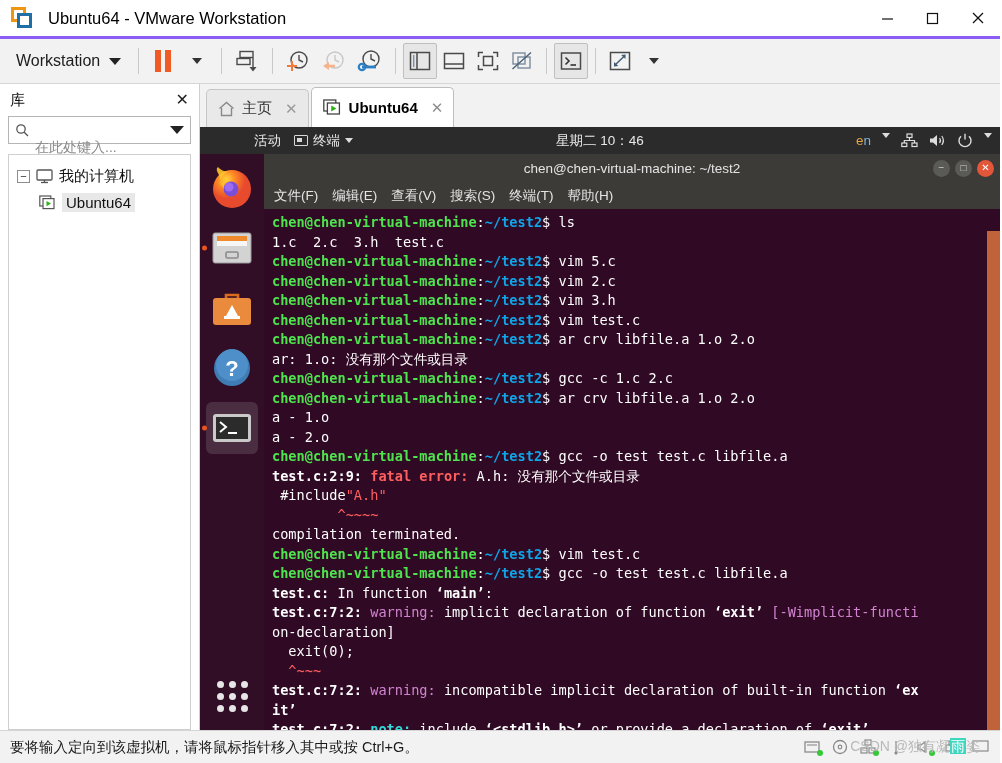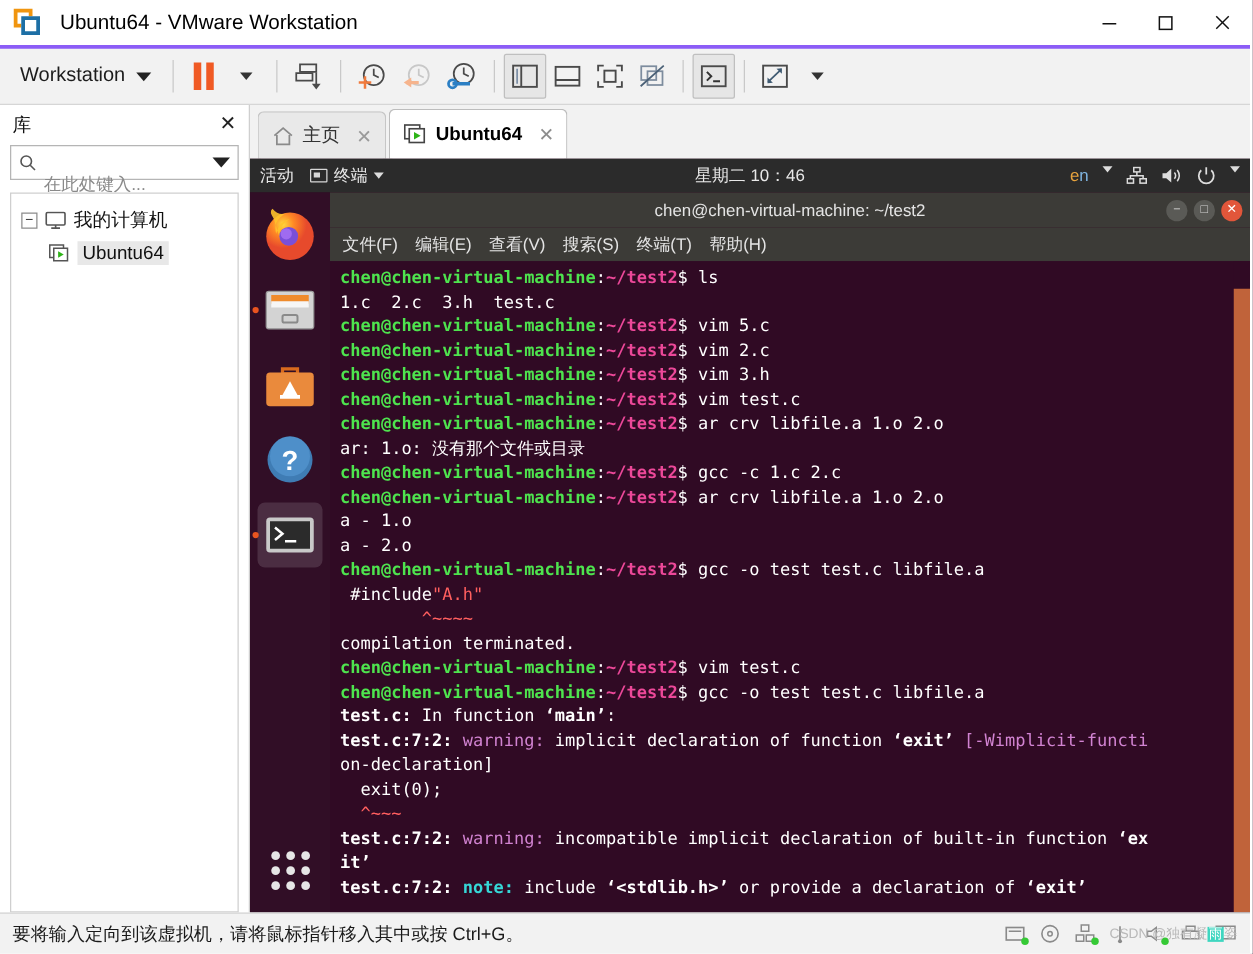--- a/index.html
+++ b/index.html
@@ -98,21 +98,21 @@
   .tab.active { background: #ffffff; color: #000; font-weight: bold; border-color: #bdbdbd; height: 40px; }
   .tab .x { color: #9a9a9a; font-size: 15px; margin-left: 6px; }
   .tab.active .x { color: #8d8d8d; font-weight: normal; }
 
   
   .vm-screen { flex: 1; min-height: 0; position: relative; background: #2c001e; display: flex; flex-direction: column; }
   .gnome-topbar {
     height: 27px; background: #2b2b2b; display: flex; align-items: center;
     color: #e8e8e8; font-size: 13.5px; flex: none; position: relative; padding: 0 8px;
   }
-  .gt-left { display: flex; align-items: center; gap: 13px; }
+  .gt-left { display: flex; align-items: center; gap: 13px; margin-left: 46px; }
   .gt-item { display: flex; align-items: center; gap: 5px; }
   .term-mini {
     width: 14px; height: 11px; border: 1.6px solid #d8d8d8; border-radius: 1px;
     display:inline-block; position: relative;
   }
   .term-mini::after { content:""; position:absolute; left:2px; top:2px; width:5px; height:4px; background:#d8d8d8; }
   .gt-clock { position: absolute; left: 0; right: 0; text-align: center; font-size: 13.5px; pointer-events: none; }
   .gt-right { margin-left: auto; display: flex; align-items: flex-start; gap: 11px; }
   .caret-wt { width:0;height:0;border-left:4px solid transparent;border-right:4px solid transparent;border-top:5px solid #ddd; }
 
@@ -143,21 +143,21 @@
     height: 27px; background: #3c3b37; color: #e4e4e4; font-size: 13.5px;
     display: flex; align-items: center; gap: 14px; padding-left: 10px; flex:none;
   }
   .term-body {
     flex: 1; min-height: 0; background: #300a24; position: relative; overflow: hidden;
     font-family: "DejaVu Sans Mono", monospace; font-size: 13.6px; line-height: 19.5px;
     padding: 4px 0 0 8px; color: #ffffff;
   }
   .term-line { white-space: pre; }
   .c-green { color: #4ee44e; font-weight: bold; }
-  .c-blue  { color: #ec4899; font-weight: bold; }
+  .c-blue  { color: #0ea5e9; font-weight: bold; }
   .c-white { color: #ffffff; }
   .c-wbold { color: #ffffff; font-weight: bold; }
   .c-red   { color: #ff5f5f; font-weight: bold; }
   .c-redn  { color: #ff5f5f; }
   .c-mag   { color: #d183d1; }
   .c-cyan  { color: #36d7d7; font-weight: bold; text-align: center; }
   .term-scroll {
     position: absolute; right: 0; top: 0; bottom: 0; width: 13px; background: #300a24;
   }
   .term-scroll .thumb { position:absolute; right: 0; top: 22px; bottom: 0; width: 13px; background: #c0633a; }
@@ -166,22 +166,22 @@
   .statusbar {
     height: 33px; background: #f2f2f2; border-top: 1px solid #d4d4d4; display: flex;
     align-items: center; padding: 0 10px; flex: none; position: relative;
   }
   .sb-text { font-size: 14.5px; color: #1a1a1a; }
   .sb-icons { margin-left: auto; display: flex; align-items: center; gap: 10px; }
   .sb-ico { position: relative; width: 18px; height: 16px; }
   .sb-ico .led { position: absolute; right: -1px; bottom: -1px; width: 6px; height: 6px; border-radius: 50%; background: #35c935; }
 
   .watermark {
-    position: absolute; right: 10px; top: 50%; transform: translateY(-50%);
-    font-size: 11px; color: #b9b9b9; white-space: nowrap; pointer-events: none;
+    position: absolute; right: 20px; top: 50%; transform: translateY(-50%);
+    font-size: 14px; color: #b9b9b9; white-space: nowrap; pointer-events: none;
     font-family: "Liberation Sans", sans-serif;
   }
   .wm-hl { background: #3fd6c0; color: #ffffff; padding: 0 1px; }
 </style>
 </head>
 <body>
 
 <div class="vm-window">
 
   <div class="titlebar">
@@ -500,20 +500,21 @@
                   <div class="term-line"><span class="c-green">chen@chen-virtual-machine</span><span class="c-white">:</span><span class="c-blue">~/test2</span><span class="c-white">$</span><span class="c-white"> vim 2.c</span></div>
                   <div class="term-line"><span class="c-green">chen@chen-virtual-machine</span><span class="c-white">:</span><span class="c-blue">~/test2</span><span class="c-white">$</span><span class="c-white"> vim 3.h</span></div>
                   <div class="term-line"><span class="c-green">chen@chen-virtual-machine</span><span class="c-white">:</span><span class="c-blue">~/test2</span><span class="c-white">$</span><span class="c-white"> vim test.c</span></div>
                   <div class="term-line"><span class="c-green">chen@chen-virtual-machine</span><span class="c-white">:</span><span class="c-blue">~/test2</span><span class="c-white">$</span><span class="c-white"> ar crv libfile.a 1.o 2.o</span></div>
                   <div class="term-line"><span class="c-white">ar: 1.o: 没有那个文件或目录</span></div>
                   <div class="term-line"><span class="c-green">chen@chen-virtual-machine</span><span class="c-white">:</span><span class="c-blue">~/test2</span><span class="c-white">$</span><span class="c-white"> gcc -c 1.c 2.c</span></div>
                   <div class="term-line"><span class="c-green">chen@chen-virtual-machine</span><span class="c-white">:</span><span class="c-blue">~/test2</span><span class="c-white">$</span><span class="c-white"> ar crv libfile.a 1.o 2.o</span></div>
                   <div class="term-line"><span class="c-white">a - 1.o</span></div>
                   <div class="term-line"><span class="c-white">a - 2.o</span></div>
                   <div class="term-line"><span class="c-green">chen@chen-virtual-machine</span><span class="c-white">:</span><span class="c-blue">~/test2</span><span class="c-white">$</span><span class="c-white"> gcc -o test test.c libfile.a</span></div>
+                  <div class="term-line"><span class="c-wbold">test.c:2:9:</span> <span class="c-red">fatal error:</span><span class="c-white"> A.h: 没有那个文件或目录</span></div>
                   <div class="term-line"><span class="c-white"> #include</span><span class="c-redn">"A.h"</span></div>
                   <div class="term-line"><span class="c-redn">        ^~~~~</span></div>
                   <div class="term-line"><span class="c-white">compilation terminated.</span></div>
                   <div class="term-line"><span class="c-green">chen@chen-virtual-machine</span><span class="c-white">:</span><span class="c-blue">~/test2</span><span class="c-white">$</span><span class="c-white"> vim test.c</span></div>
                   <div class="term-line"><span class="c-green">chen@chen-virtual-machine</span><span class="c-white">:</span><span class="c-blue">~/test2</span><span class="c-white">$</span><span class="c-white"> gcc -o test test.c libfile.a</span></div>
                   <div class="term-line"><span class="c-wbold">test.c:</span><span class="c-white"> In function </span><span class="c-wbold">‘main’</span><span class="c-white">:</span></div>
                   <div class="term-line"><span class="c-wbold">test.c:7:2:</span><span class="c-mag"> warning:</span><span class="c-white"> implicit declaration of function </span><span class="c-wbold">‘exit’</span><span class="c-mag"> [-Wimplicit-functi</span></div>
                   <div class="term-line"><span class="c-white">on-declaration]</span></div>
                   <div class="term-line"><span class="c-white">  exit(0);</span></div>
                   <div class="term-line"><span class="c-redn">  ^~~~</span></div>

